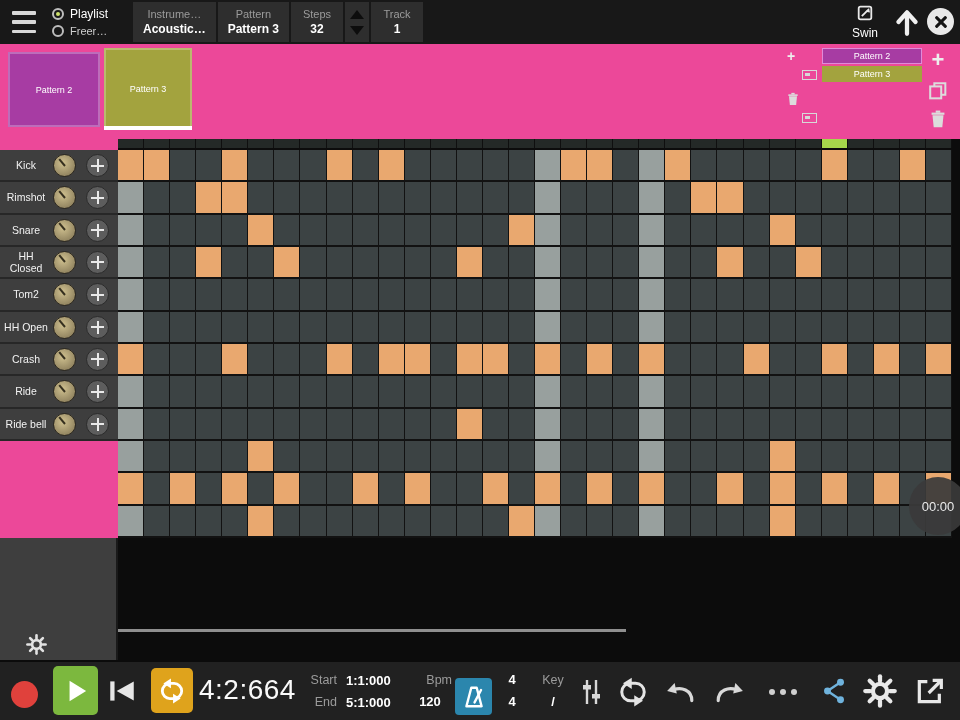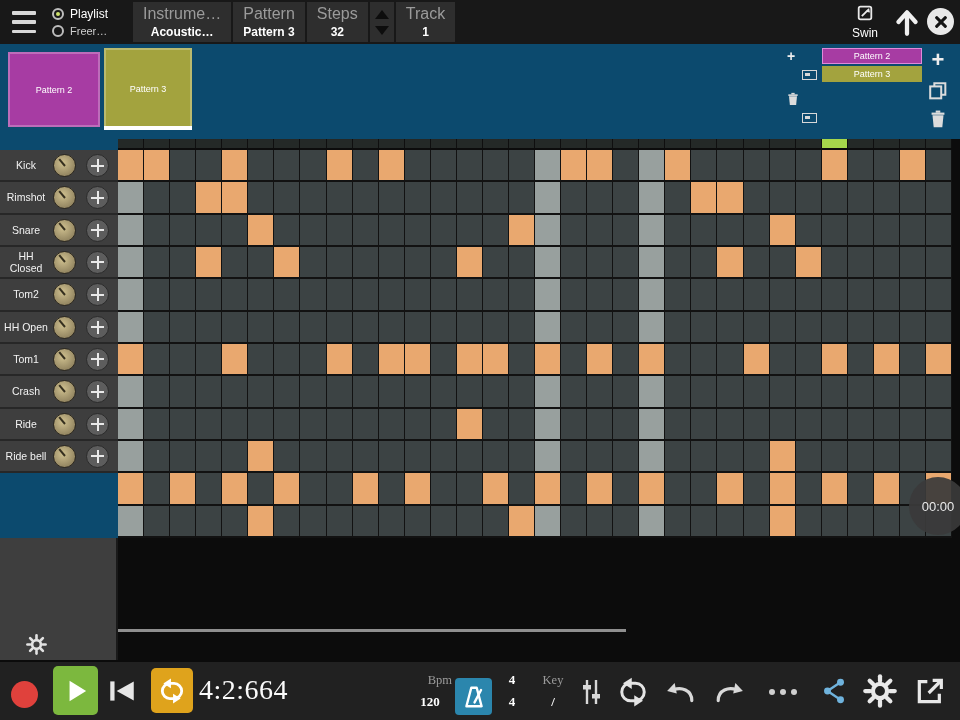--- a/index.html
+++ b/index.html
@@ -1,32 +1,32 @@
 <!DOCTYPE html>
 <html style="--active: #e9a86f; --idle: #3c4344; --hl: #98a09e; --ph: #a6d74b; --play: #7cb83e; --loop: #dfa31c; --metro: #2b86ad; --rec: #e0413c;"><head>
 <meta charset="utf-8">
 <style>
   html,body{margin:0;padding:0;width:960px;height:720px;background:#2e2e2e;}
   *{box-sizing:border-box;}
-  #app{position:relative;width:960px;height:720px;overflow:hidden;background:#0c4a6e;
+  #app{position:relative;width:960px;height:720px;overflow:hidden;background:#ec4899;
        font-family:"Liberation Sans",sans-serif;-webkit-font-smoothing:antialiased;}
 
   
   .topbar{position:absolute;left:0;top:0;width:960px;height:44px;background:#181818;}
   .hamburger{position:absolute;left:12px;top:11px;width:26px;height:22px;display:flex;flex-direction:column;justify-content:space-between;cursor:pointer;}
   .hamburger span{display:block;width:24px;height:3.5px;background:#d8d8d8;border-radius:1px;}
   .mode-toggle{position:absolute;left:52px;top:5px;}
   .mode-row{display:flex;align-items:center;gap:6px;height:17px;}
   .radio{width:12px;height:12px;border:2px solid #bdbdbd;border-radius:50%;position:relative;flex:0 0 auto;}
   .radio.sel::after{content:"";position:absolute;inset:2px;background:#cde06a;border-radius:50%;}
   .mode-label1{font-size:12px;color:#fff;}
   .mode-label2{font-size:11px;color:#cfcfcf;}
   .fields{position:absolute;left:133px;top:2px;height:40px;display:flex;gap:2px;}
   .fieldbox{background:#2e2e2e;padding:3px 10px;display:flex;flex-direction:column;justify-content:center;align-items:center;min-width:52px;}
-  .flabel{font-size:16px;color:#9b9b9b;white-space:nowrap;}
+  .flabel{font-size:11px;color:#9b9b9b;white-space:nowrap;}
   .fvalue{font-size:12px;color:#fff;font-weight:bold;margin-top:2px;white-space:nowrap;}
   .stepper{background:#2e2e2e;width:24px;display:flex;flex-direction:column;align-items:center;justify-content:center;gap:7px;}
   .tri-up{width:0;height:0;border-left:7px solid transparent;border-right:7px solid transparent;border-bottom:9px solid #0d0d0d;cursor:pointer;}
   .tri-down{width:0;height:0;border-left:7px solid transparent;border-right:7px solid transparent;border-top:9px solid #0d0d0d;cursor:pointer;}
   .swing{position:absolute;right:76px;top:4px;width:38px;text-align:center;cursor:pointer;}
   .swing .swlabel{display:block;font-size:12px;color:#fff;margin-top:0px;}
   .upbtn{position:absolute;right:38px;top:7px;width:30px;height:30px;cursor:pointer;}
   .closebtn{position:absolute;right:6px;top:8px;width:27px;height:27px;background:#e9e9e9;border-radius:50%;cursor:pointer;}
   .closebtn::before,.closebtn::after{content:"";position:absolute;left:50%;top:50%;width:3px;height:15px;background:#141414;border-radius:1px;}
   .closebtn::before{transform:translate(-50%,-50%) rotate(45deg);}
@@ -70,21 +70,21 @@
   .knob.pan{left:86px;background:#5d5d5d;border:1px solid #2b2b2b;}
   .knob.pan::before{content:"";position:absolute;left:calc(50% - 1px);top:4px;bottom:4px;width:2px;background:#e9e9e9;}
   .knob.pan::after{content:"";position:absolute;top:calc(50% - 1px);left:4px;right:4px;height:2px;background:#e9e9e9;}
   .left-bottom{position:absolute;left:0;top:538px;width:118px;height:122px;background:#3e3e3e;border-right:2px solid #1a1a1a;}
   .panel-gear{position:absolute;left:26px;top:96px;cursor:pointer;}
   .hscroll{position:absolute;left:118px;top:629px;width:508px;height:3px;background:#8f8f8f;cursor:pointer;}
   .timer-bubble{position:absolute;left:909px;top:477px;width:58px;height:58px;border-radius:50%;background:rgba(58,58,58,.93);display:flex;align-items:center;justify-content:center;color:#eaeaea;font-size:13px;}
 
   
   .transport{position:absolute;left:0;top:660px;width:960px;height:60px;background:#212121;border-top:2px solid #0b0b0b;}
-  .transport > *{position:absolute;font-family:Liberation Serif, serif;}
+  .transport > *{position:absolute;}
   .rec{left:11px;top:19px;width:27px;height:27px;border-radius:50%;background:var(--rec,#e0413c);cursor:pointer;}
   .play{left:53px;top:4px;width:45px;height:49px;background:var(--play,#7cb83e);border-radius:5px;display:flex;align-items:center;justify-content:center;cursor:pointer;}
   .skip{left:106px;top:15px;cursor:pointer;}
   .loopbtn{left:151px;top:6px;width:42px;height:45px;background:var(--loop,#dfa31c);border-radius:5px;display:flex;align-items:center;justify-content:center;cursor:pointer;}
   .time{left:199px;top:12px;font-size:28px;color:#fafafa;letter-spacing:.5px;}
   .se-block{left:297px;top:7px;}
   .se-row{display:flex;gap:9px;height:22px;align-items:center;}
   .se-label{width:40px;text-align:right;font-size:12.5px;color:#9b9b9b;}
   .se-value{font-size:13px;color:#fff;font-weight:bold;cursor:pointer;}
   .bpm-block{left:412px;top:7px;width:36px;text-align:center;}
@@ -266,25 +266,20 @@
         <div class="chan-label">Tom2</div>
         <div class="knob vol"></div>
         <div class="knob pan"></div>
       </div>
       <div class="chan">
         <div class="chan-label">HH Open</div>
         <div class="knob vol"></div>
         <div class="knob pan"></div>
       </div>
       <div class="chan">
-        <div class="chan-label">Tom1</div>
-        <div class="knob vol"></div>
-        <div class="knob pan"></div>
-      </div>
-      <div class="chan">
         <div class="chan-label">Crash</div>
         <div class="knob vol"></div>
         <div class="knob pan"></div>
       </div>
       <div class="chan">
         <div class="chan-label">Ride</div>
         <div class="knob vol"></div>
         <div class="knob pan"></div>
       </div>
       <div class="chan">
@@ -739,20 +734,30 @@
       </svg>
     </div>
     <div class="loopbtn">
       <svg width="28" height="26" viewBox="0 0 26 24">
         <rect x="4" y="5" width="18" height="14" rx="7" ry="7" fill="none" stroke="#fff" stroke-width="2.6"></rect>
         <polygon points="12,0.5 12,9.5 5,5" fill="#fff"></polygon>
         <polygon points="14,14.5 14,23.5 21,19" fill="#fff"></polygon>
       </svg>
     </div>
     <div class="time">4:2:664</div>
+    <div class="se-block">
+      <div class="se-row">
+        <span class="se-label">Start</span>
+        <span class="se-value">1:1:000</span>
+      </div>
+      <div class="se-row">
+        <span class="se-label">End</span>
+        <span class="se-value">5:1:000</span>
+      </div>
+    </div>
     <div class="bpm-block">
       <span class="se-label">Bpm</span>
       <span class="se-value">120</span>
     </div>
     <div class="metro">
       <svg width="26" height="26" viewBox="0 0 24 24">
         <path d="M9.5 3.5 h5 l4.5 17 h-14 Z" fill="none" stroke="#fff" stroke-width="2.2" stroke-linejoin="round"></path>
         <line x1="12.5" y1="17" x2="18.5" y2="5.5" stroke="#fff" stroke-width="2.2" stroke-linecap="round"></line>
       </svg>
     </div>

